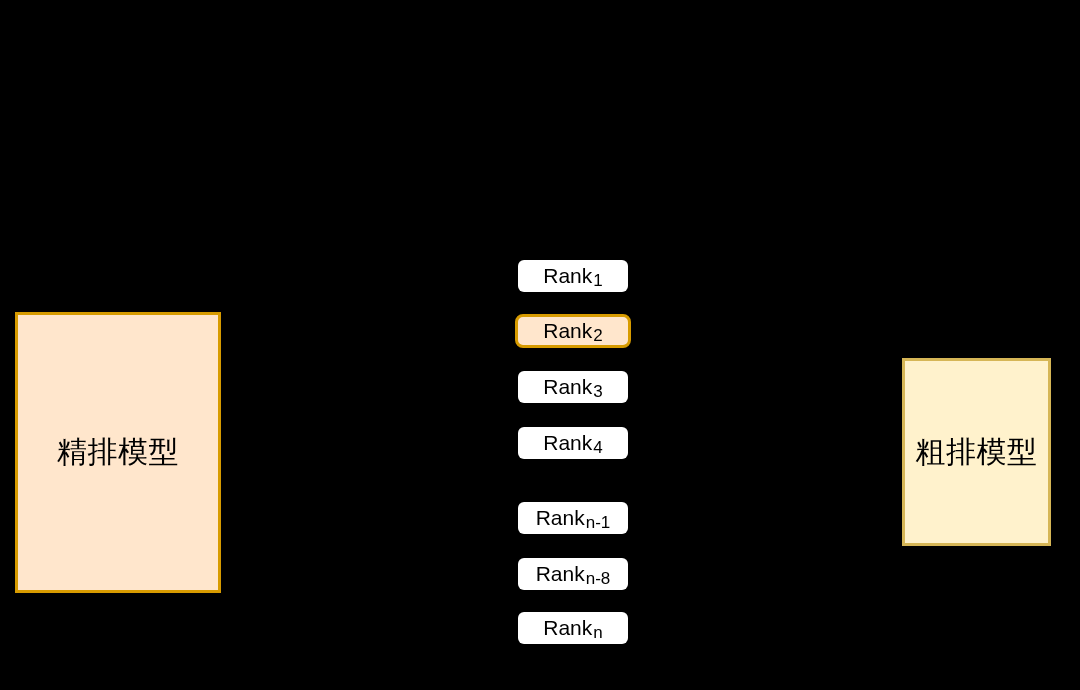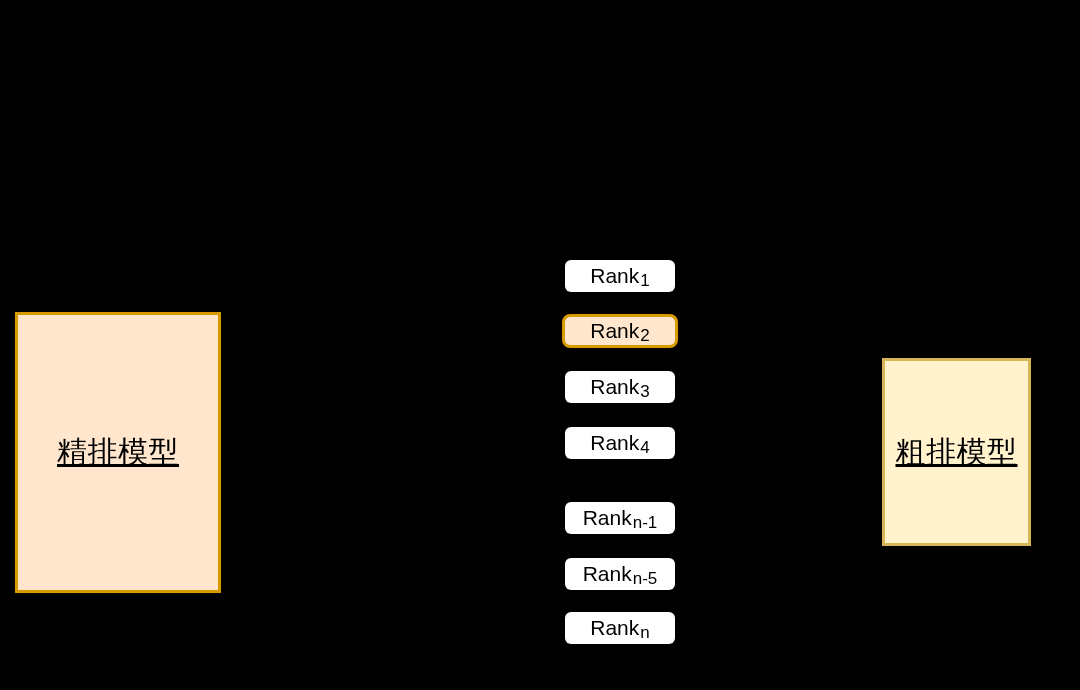--- a/index.html
+++ b/index.html
@@ -17,32 +17,31 @@
   }
   .model-box {
     position: absolute;
     box-sizing: border-box;
     display: flex;
     align-items: center;
     justify-content: center;
     font-size: 30px;
     color: #000000;
     letter-spacing: 0.5px;
-    text-decoration: underline;
   }
   .model-box.left {
     left: 15px;
     top: 312px;
     width: 206px;
     height: 281px;
     background: #FFE6CC;
     border: 3px solid #D79B00;
   }
   .model-box.right {
-    left: 882px;
+    left: 902px;
     top: 358px;
     width: 149px;
     height: 188px;
     background: #FFF2CC;
     border: 3px solid #D6B656;
   }
   .rank-column {
     position: absolute;
     left: 518px;
     top: 0;
@@ -55,21 +54,20 @@
     left: 0;
     width: 110px;
     height: 32px;
     background: #FFFFFF;
     border-radius: 6px;
     display: flex;
     align-items: center;
     justify-content: center;
     font-size: 21px;
     color: #000000;
-    margin-left: 47px;
   }
   .rank-item.highlighted {
     left: -3px;
     width: 116px;
     height: 34px;
     margin-top: -1px;
     background: #FFE6CC;
     border: 3px solid #D79B00;
     border-radius: 8px;
   }
@@ -105,21 +103,21 @@
       <div class="rank-item" style="top: 427px;">
     <span class="rank-base">Rank</span>
         <span class="rank-sub">4</span>
   </div>
       <div class="rank-item" style="top: 502px;">
     <span class="rank-base">Rank</span>
         <span class="rank-sub">n-1</span>
   </div>
       <div class="rank-item" style="top: 558px;">
     <span class="rank-base">Rank</span>
-        <span class="rank-sub">n-5</span>
+        <span class="rank-sub">n-8</span>
   </div>
       <div class="rank-item" style="top: 612px;">
     <span class="rank-base">Rank</span>
         <span class="rank-sub">n</span>
   </div>
     </div>
 
   <div class="model-box right">
     <span>粗排模型</span>
   </div>

